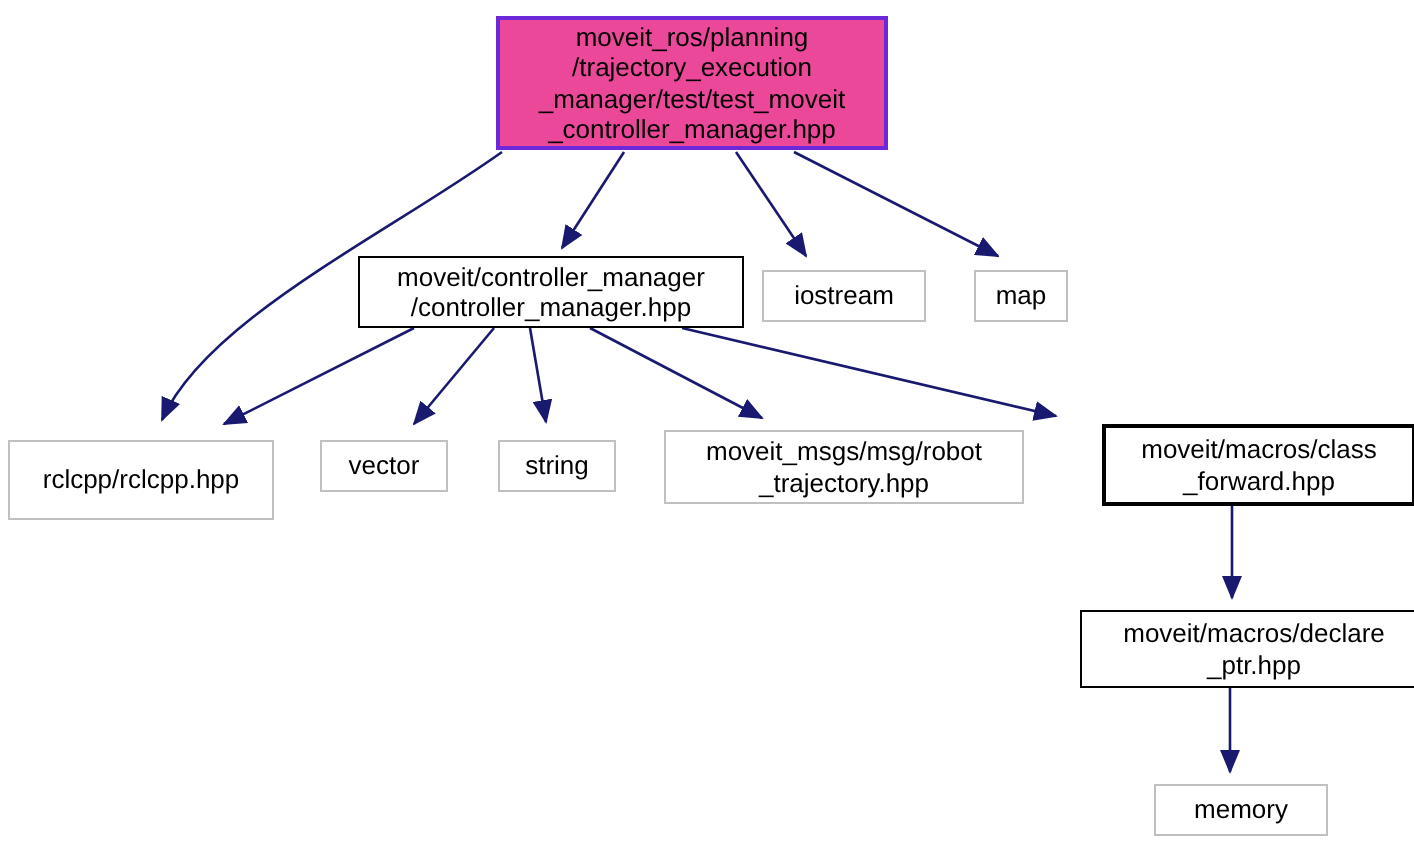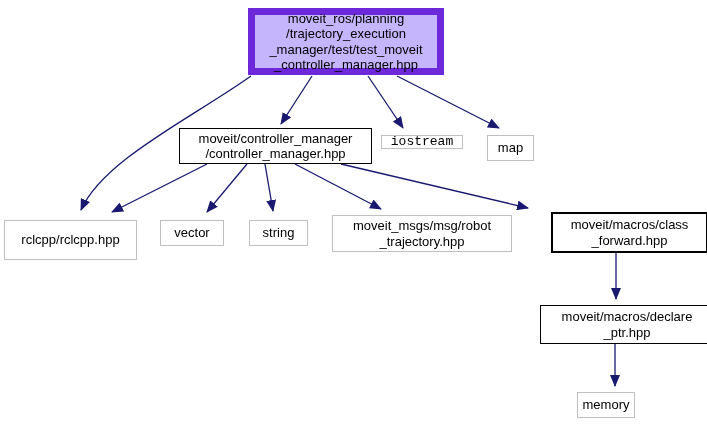--- a/index.html
+++ b/index.html
@@ -29,35 +29,35 @@
     line-height: 15.5px;
     color: #000000;
     background: #ffffff;
     border: 1px solid #c0c0c0;
     padding: 1px 2px;
     cursor: default;
   }
   .node.internal { border-color: #000000; margin-left: 12px; }
   .node.internal.thick { border-width: 2px; }
   .node.current {
-    background: #c4b5fd;
-    border: 7px solid #6d28d9;
+    background: #ec4899;
+    border: 2px solid #6d28d9;
   }
   
   #n0  { left: 248px; top: 8px;   width: 196px; height: 67px; }
   #n1  { left: 167px; top: 128px; width: 193px; height: 36px; }
-  #n2  { left: 381px; top: 135px; width: 82px;  height: 14px; font-family: Liberation Mono, monospace; }
+  #n2  { left: 381px; top: 135px; width: 82px;  height: 26px; }
   #n3  { left: 487px; top: 135px; width: 47px;  height: 26px; }
   #n4  { left: 4px;   top: 220px; width: 133px; height: 40px; }
   #n5  { left: 160px; top: 220px; width: 64px;  height: 26px; }
   #n6  { left: 249px; top: 220px; width: 59px;  height: 26px; }
   #n7  { left: 332px; top: 215px; width: 180px; height: 37px; }
   #n8  { left: 539px; top: 212px; width: 157px; height: 41px; }
   #n9  { left: 528px; top: 305px; width: 174px; height: 39px; }
-  #n10 { left: 577px; top: 392px; width: 58px;  height: 26px; }
+  #n10 { left: 577px; top: 392px; width: 87px;  height: 26px; }
 </style>
 </head>
 <body>
 
 <div class="graph">
 
   <svg class="edges" viewBox="0 0 707 424" xmlns="http://www.w3.org/2000/svg">
     <defs>
       <marker id="ah" markerUnits="userSpaceOnUse" markerWidth="12" markerHeight="10" refX="11" refY="5" orient="auto">
         <path d="M0,0 L12,5 L0,10 z" fill="#191970"></path>

